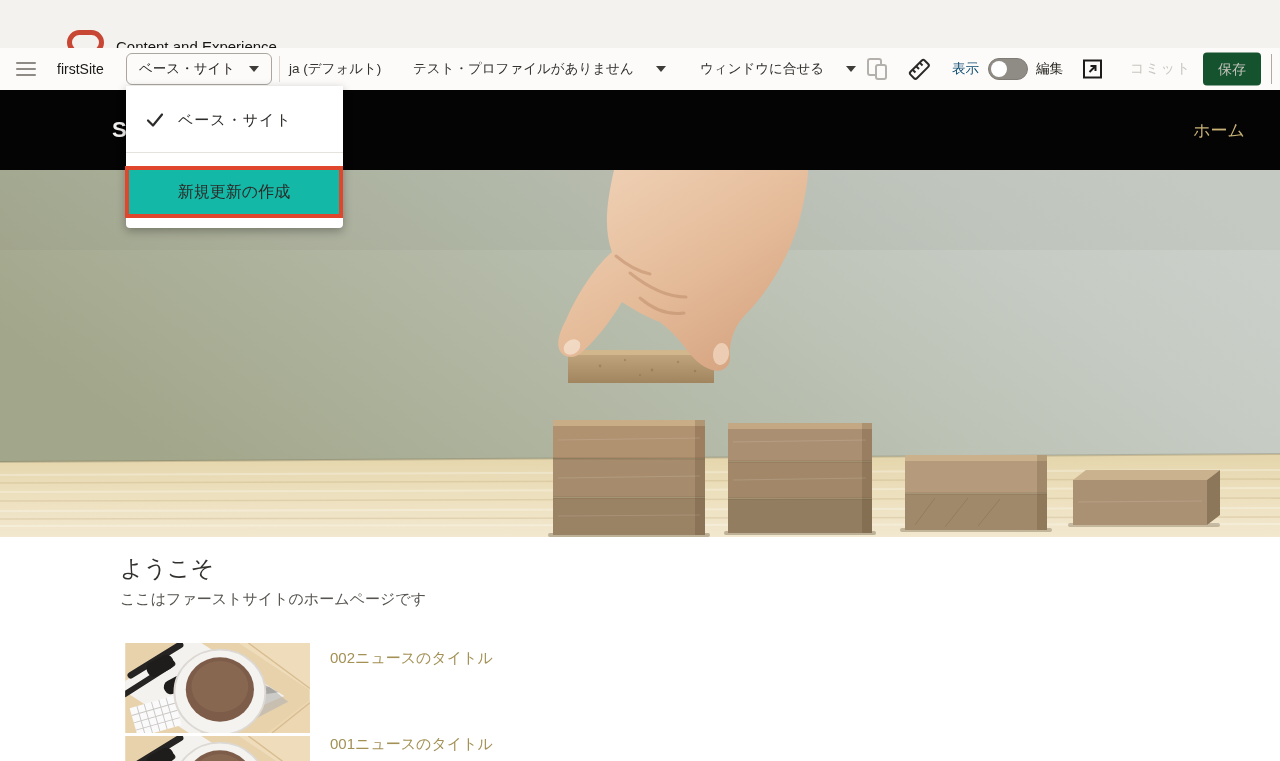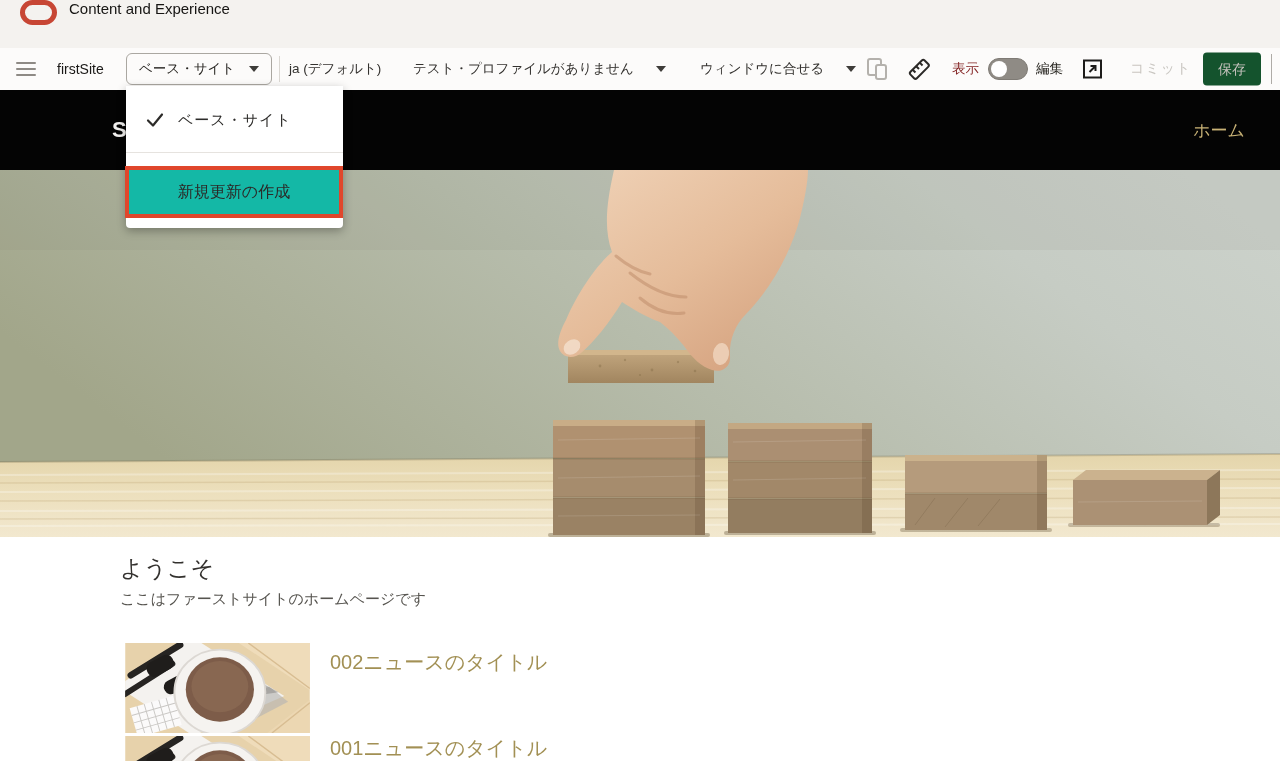--- a/index.html
+++ b/index.html
@@ -2,21 +2,21 @@
 <html><head>
 <meta charset="utf-8">
 <style>
   * { margin:0; padding:0; box-sizing:border-box; }
   html,body { width:1280px; height:761px; overflow:hidden; background:#fff;
     font-family:"Liberation Sans","DejaVu Sans",sans-serif; }
   .stage { position:absolute; inset:0; width:1280px; height:761px; overflow:hidden; }
 
   
   .topbar { position:absolute; left:0; top:0; width:1280px; height:56px;
-    background:#f4f2ef; border-bottom:1px solid #e7e4e0; display:flex; align-items:flex-start; }
+    background:#f4f2ef; border-bottom:1px solid #e7e4e0; display:flex; align-items:flex-end;padding-left:47px; }
   .oracle-logo { width:37px; height:25px; border:5px solid #c74634; border-radius:13px;
     margin-left:20px; background:transparent; }
   .brand { margin-left:12px; font-size:15px; color:#161513; }
 
   
   .toolbar { position:absolute; left:0; top:48px; width:1280px; height:42px;
     background:#fcfbfa; z-index:20; }
   .toolbar .abs { position:absolute; top:50%; transform:translateY(-50%); }
   .hamburger { left:16px; width:20px; display:flex; flex-direction:column; gap:4px; cursor:pointer; }
   .hamburger i { display:block; height:2px; background:#8e8a85; border-radius:1px; }
@@ -27,21 +27,21 @@
   .caret { width:0; height:0; border-left:5px solid transparent; border-right:5px solid transparent;
     border-top:6px solid #3e3c39; display:inline-block; }
   .vdiv1 { left:279px; width:1px; height:26px; background:#dad7d2; }
   .lang { left:289px; font-size:13.5px; color:#34322f; }
   .plain-drop { display:flex; align-items:center; gap:22px; font-size:13.5px; color:#34322f; cursor:pointer; }
   .test-profile { left:413px; }
   .fit-window { left:700px; }
   .icon-btn { display:flex; align-items:center; justify-content:center; cursor:pointer; }
   .devices { left:866px; }
   .ruler { left:906px; }
-  .view-label { left:952px; font-size:13.5px; color:#7f1d1d; }
+  .view-label { left:952px; font-size:13.5px; color:#0c4a6e; }
   .toggle { left:988px; width:40px; height:22px; border-radius:11px; background:#8f8b85;
     border:1px solid #7f7b75; cursor:pointer; }
   .toggle .knob { position:absolute; left:2px; top:2px; width:16px; height:16px;
     border-radius:50%; background:#fff; }
   .edit-label { left:1036px; font-size:13.5px; color:#26241f; }
   .ext-link { left:1082px; }
   .commit { left:1130px; font-size:14px; color:#c9c6c1; letter-spacing:1px;text-align:right; }
   .save-btn { left:1203px; width:58px; height:33px; background:#14532d; border:none; border-radius:4px;
     font-size:14px; color:#c5c2bd; font-family:inherit; }
   .vdiv2 { left:1271px; width:1px; height:30px; background:#aeaba6; }
@@ -67,21 +67,21 @@
   .home-link { position:absolute; right:35px; color:#c8b276; font-size:17px; cursor:pointer; }
 
   .hero { position:absolute; left:0; top:170px; width:1280px; height:367px; }
   .welcome-h { position:absolute; left:120px; top:553px; font-size:23px; font-weight:500; color:#33312e; }
   .welcome-p { position:absolute; left:120px; top:590px; font-size:15px; color:#56544f; }
 
   .news-img { position:absolute; left:120px; width:195px; overflow:hidden; cursor:pointer; }
   .news-img svg { display:block; }
   .news-img-1 { top:643px; height:90px; }
   .news-img-2 { top:736px; height:25px; }
-  .news-title { position:absolute; left:330px; font-size:20px; color:#a29054; cursor:pointer; }
+  .news-title { position:absolute; left:330px; font-size:15px; color:#a29054; cursor:pointer; }
   .news-title-1 { top:649px; }
   .news-title-2 { top:735px;text-align:right; }
 </style>
 </head>
 <body>
 
 <div class="stage">
 
   <svg width="0" height="0" style="position:absolute" aria-hidden="true">
     <defs>

